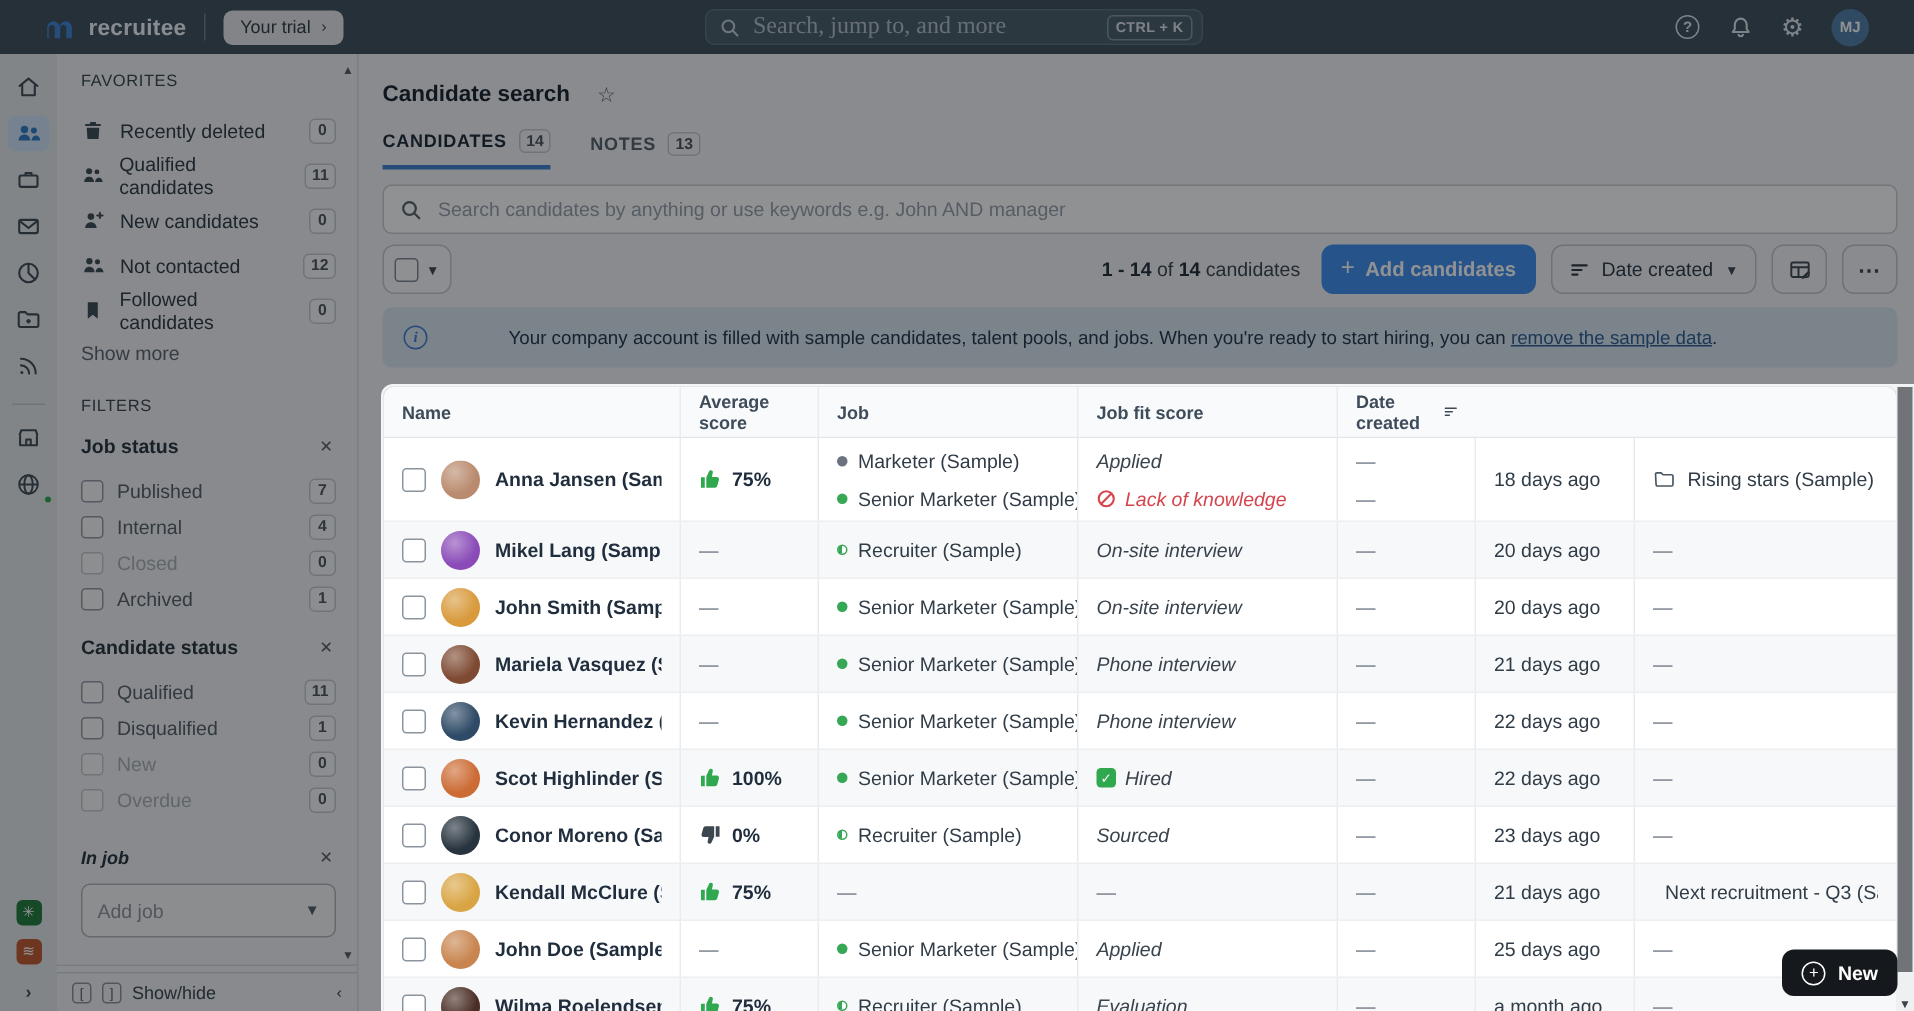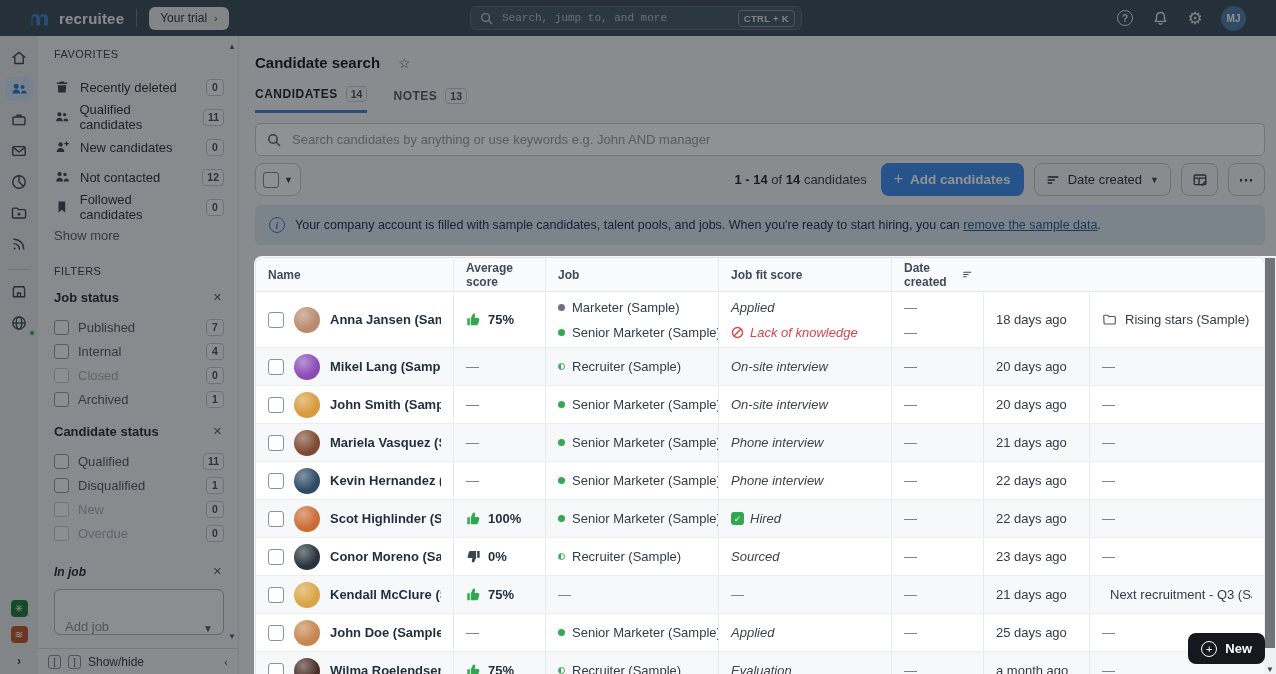--- a/index.html
+++ b/index.html
@@ -17,21 +17,21 @@
   .brand { display:flex; align-items:center; gap:7px; }
   .brand-name { color:#f1f5f8; font-size:15px; font-weight:700; letter-spacing:.2px; }
   .topbar-sep { width:1px; height:18px; background:rgba(255,255,255,.28); margin:0 12px; }
   .trial-pill { display:flex; align-items:center; gap:7px; background:#e6e8e9; border-radius:6px;
                 height:23px; padding:0 11px; font-size:12px; color:#2e3b46; cursor:pointer; }
   .trial-pill .chev { font-size:11px; color:#44505a; }
   .topbar-search { position:absolute; left:470px; top:6px; width:332px; height:24px;
                    background:#495d68; border:1px solid #5f727d; border-radius:6px;
                    display:flex; align-items:center; padding:0 6px 0 9px; gap:7px; }
   .topbar-search input { flex:1; background:transparent; border:none; outline:none;
-                         font-family:Liberation Mono, monospace; font-size:11px; color:#e3eaee; }
+                         font-family:Liberation Serif, serif; font-size:16px; color:#e3eaee; }
   .topbar-search input::placeholder { color:#b4c0c7; }
   .kbd-badge { border:1px solid #85949c; border-radius:4px; font-size:9.5px; font-weight:700;
                color:#dfe6ea; padding:2px 5px; letter-spacing:.3px; white-space:nowrap; }
   .topbar-right { margin-left:auto; display:flex; align-items:center; gap:17px; }
   .tb-icon { width:18px; height:18px; display:flex; align-items:center; justify-content:center; cursor:pointer; }
   .help-circle { width:16px; height:16px; border:1.5px solid #dfe5e9; border-radius:50%;
                  color:#dfe5e9; font-size:10px; font-weight:700; display:flex; align-items:center; justify-content:center; }
   .gear-glyph { color:#dfe5e9; font-size:17px; line-height:1; }
   .avatar-mj { width:25px; height:25px; border-radius:50%; background:#4f7fa6; color:#fff;
                font-size:10px; font-weight:700; display:flex; align-items:center; justify-content:center; cursor:pointer; }
@@ -70,21 +70,21 @@
   .filter-group-title { display:flex; align-items:center; margin:12px 0 9px; }
   .filter-group-title .t { font-size:13px; font-weight:700; color:#26323c; }
   .x-icon { margin-left:auto; font-size:11px; color:#55606a; cursor:pointer; padding:2px; }
   .opt-row { display:flex; align-items:center; gap:9px; height:24px; }
   .cbx { width:15px; height:15px; border:1.5px solid #929ca4; border-radius:3px; background:rgba(255,255,255,.5); cursor:pointer; flex:none; }
   .opt-row.disabled .cbx { border-color:#c3cacf; }
   .opt-label { font-size:13px; color:#55606a; }
   .opt-row.disabled .opt-label { color:#a8b0b6; }
   .injob-title { display:flex; align-items:center; margin:18px 0 9px; }
   .injob-title .t { font-size:12px; font-weight:700; color:#26323c;font-style:italic; }
-  .add-job-select { height:46px; border:1px solid #aeb6bc; border-radius:6px; display:flex; align-items:flex-end;
+  .add-job-select { height:36px; border:1px solid #aeb6bc; border-radius:6px; display:flex; align-items:center;
                     padding:0 10px; font-size:13px; color:#8d969d; cursor:pointer; background:rgba(255,255,255,.35); }
   .add-job-select .caret { margin-left:auto; font-size:10px; color:#55606a; }
   .filter-actions { margin-top:18px; border-top:1px solid #d6dadd; padding:14px 14px 0 16px;
                     display:flex; align-items:center; gap:8px; }
   .add-filter-btn { display:flex; align-items:center; justify-content:center; gap:7px; width:118px; height:33px;
                     border:1px solid #c3cacf; border-radius:8px; background:rgba(255,255,255,.55);
                     font-size:13px; font-weight:700; color:#2b3741; cursor:pointer; }
   .clear-btn { height:33px; padding:0 12px; border-radius:8px; font-size:13px; color:#5a6570;
                background:transparent; border:1px solid transparent; cursor:pointer; }
   .showhide-bar { position:absolute; left:0; right:0; bottom:0; height:26px; border-top:1px solid #d2d6d9;
@@ -126,21 +126,21 @@
   .sort-dropdown { height:33px; border:1px solid #bfc6cb; border-radius:8px; display:flex; align-items:center;
                    gap:8px; padding:0 11px; font-size:13px; color:#2c3945; cursor:pointer; }
   .icon-btn { width:37px; height:33px; border:1px solid #bfc6cb; border-radius:8px; display:flex;
               align-items:center; justify-content:center; cursor:pointer; color:#3c4750; }
   .more-glyph { font-size:15px; font-weight:700; color:#3c4750; letter-spacing:1px; }
   .banner { position:absolute; left:15px; top:169px; width:1010px; height:40px; background:#d9e5f1;
             border-radius:6px; display:flex; align-items:center; gap:10px; padding:0 14px; }
   .info-icon { width:16px; height:16px; border:1.5px solid #3f7ed2; border-radius:50%; color:#3f7ed2;
                font-size:10px; font-style:italic; font-family:"Liberation Serif",serif; font-weight:700;
                display:flex; align-items:center; justify-content:center; flex:none; }
-  .banner-text { font-size:12.5px; color:#24364a; }
+  .banner-text { font-size:12.5px; color:#24364a;margin-left:44px; }
   .banner-text a { color:#2f5f94; text-decoration:underline; cursor:pointer; }
 
   
   .table-panel { position:absolute; left:15px; top:221px; width:1010px; background:#fff;
                  border:1px solid #e4e7ea; border-bottom:none; border-radius:8px 8px 0 0; }
   .tgrid { display:grid; grid-template-columns:198px 92px 173px 173px 92px 106px 174px; }
   .thead { height:34px; background:#f9fafb; border-bottom:1px solid #e4e7ea; border-radius:8px 8px 0 0; }
   .th { display:flex; align-items:center; padding:0 12px; font-size:12px; font-weight:700; color:#3e4c5a;
         border-right:1px solid #e9ecee; }
   .th:last-child { border-right:none; }

